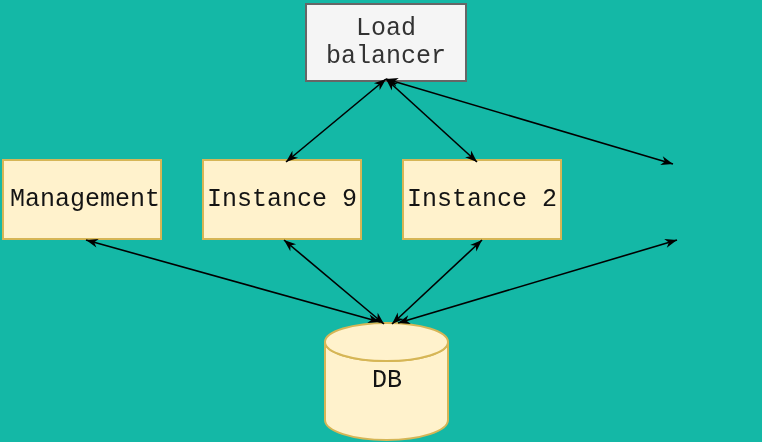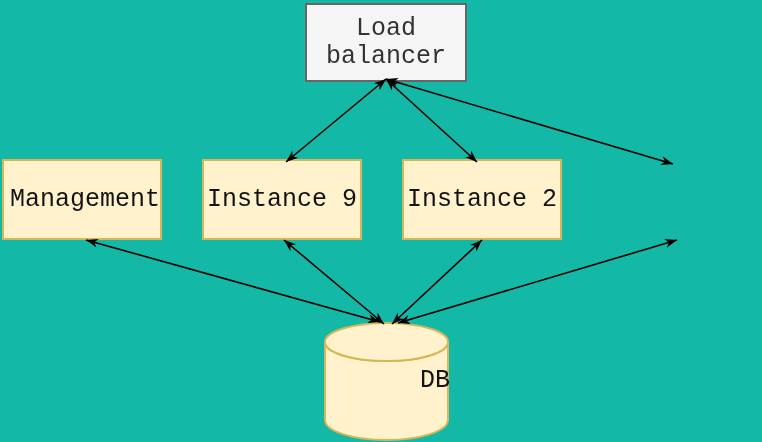--- a/index.html
+++ b/index.html
@@ -36,22 +36,22 @@
     border: 2px solid #d6b656;
     color: #141414;
   }
   #node-load-balancer { left: 305px; top: 3px;   width: 162px; height: 79px; }
   #node-management    { left: 2px;   top: 159px; width: 160px; height: 81px; justify-content: flex-end; }
   #node-instance-1    { left: 202px; top: 159px; width: 160px; height: 81px; }
   #node-instance-2    { left: 402px; top: 159px; width: 160px; height: 81px; }
   #node-instance-n    { left: 601px; top: 159px; width: 160px; height: 81px; }
   #db-label {
     position: absolute;
-    left: 348px; top: 366px; width: 102px;
-    text-align: right;
+    left: 336px; top: 366px; width: 102px;
+    text-align: center;
     font-size: 25px;
     color: #141414;
     z-index: 4;
     user-select: none;
   }
   #shapes-svg {
     position: absolute;
     left: 0; top: 0;
     z-index: 1;
   }

